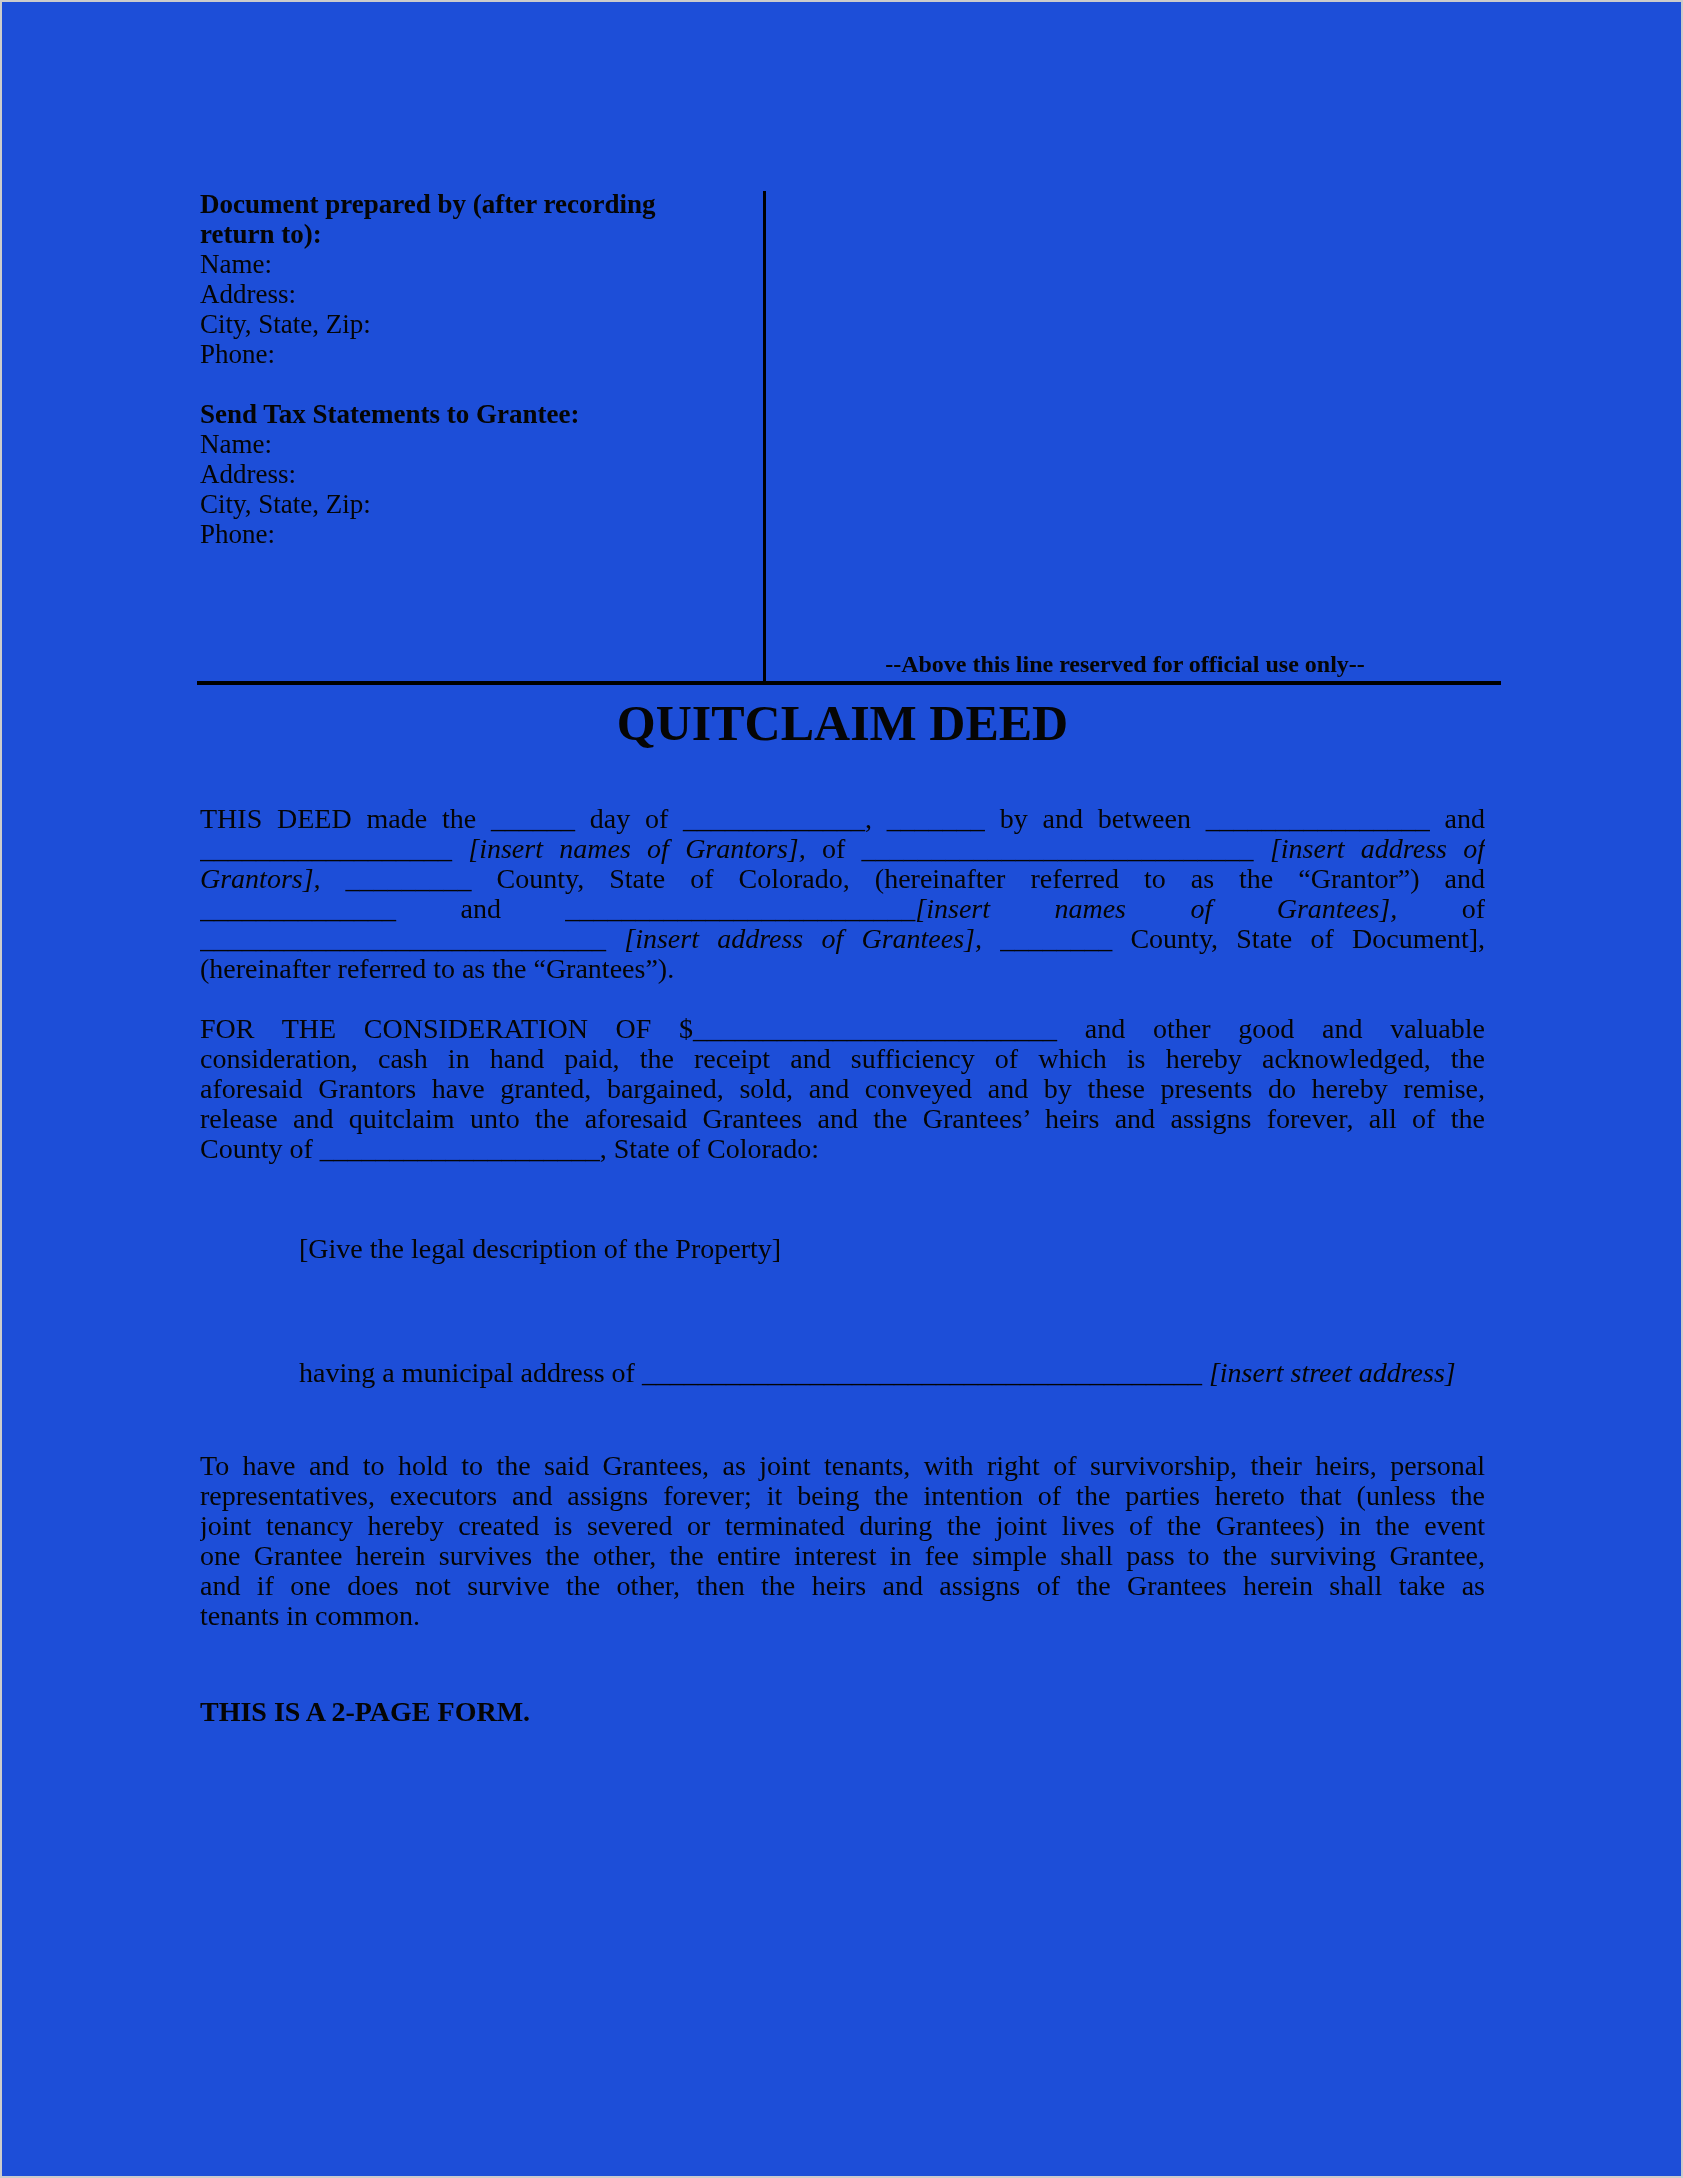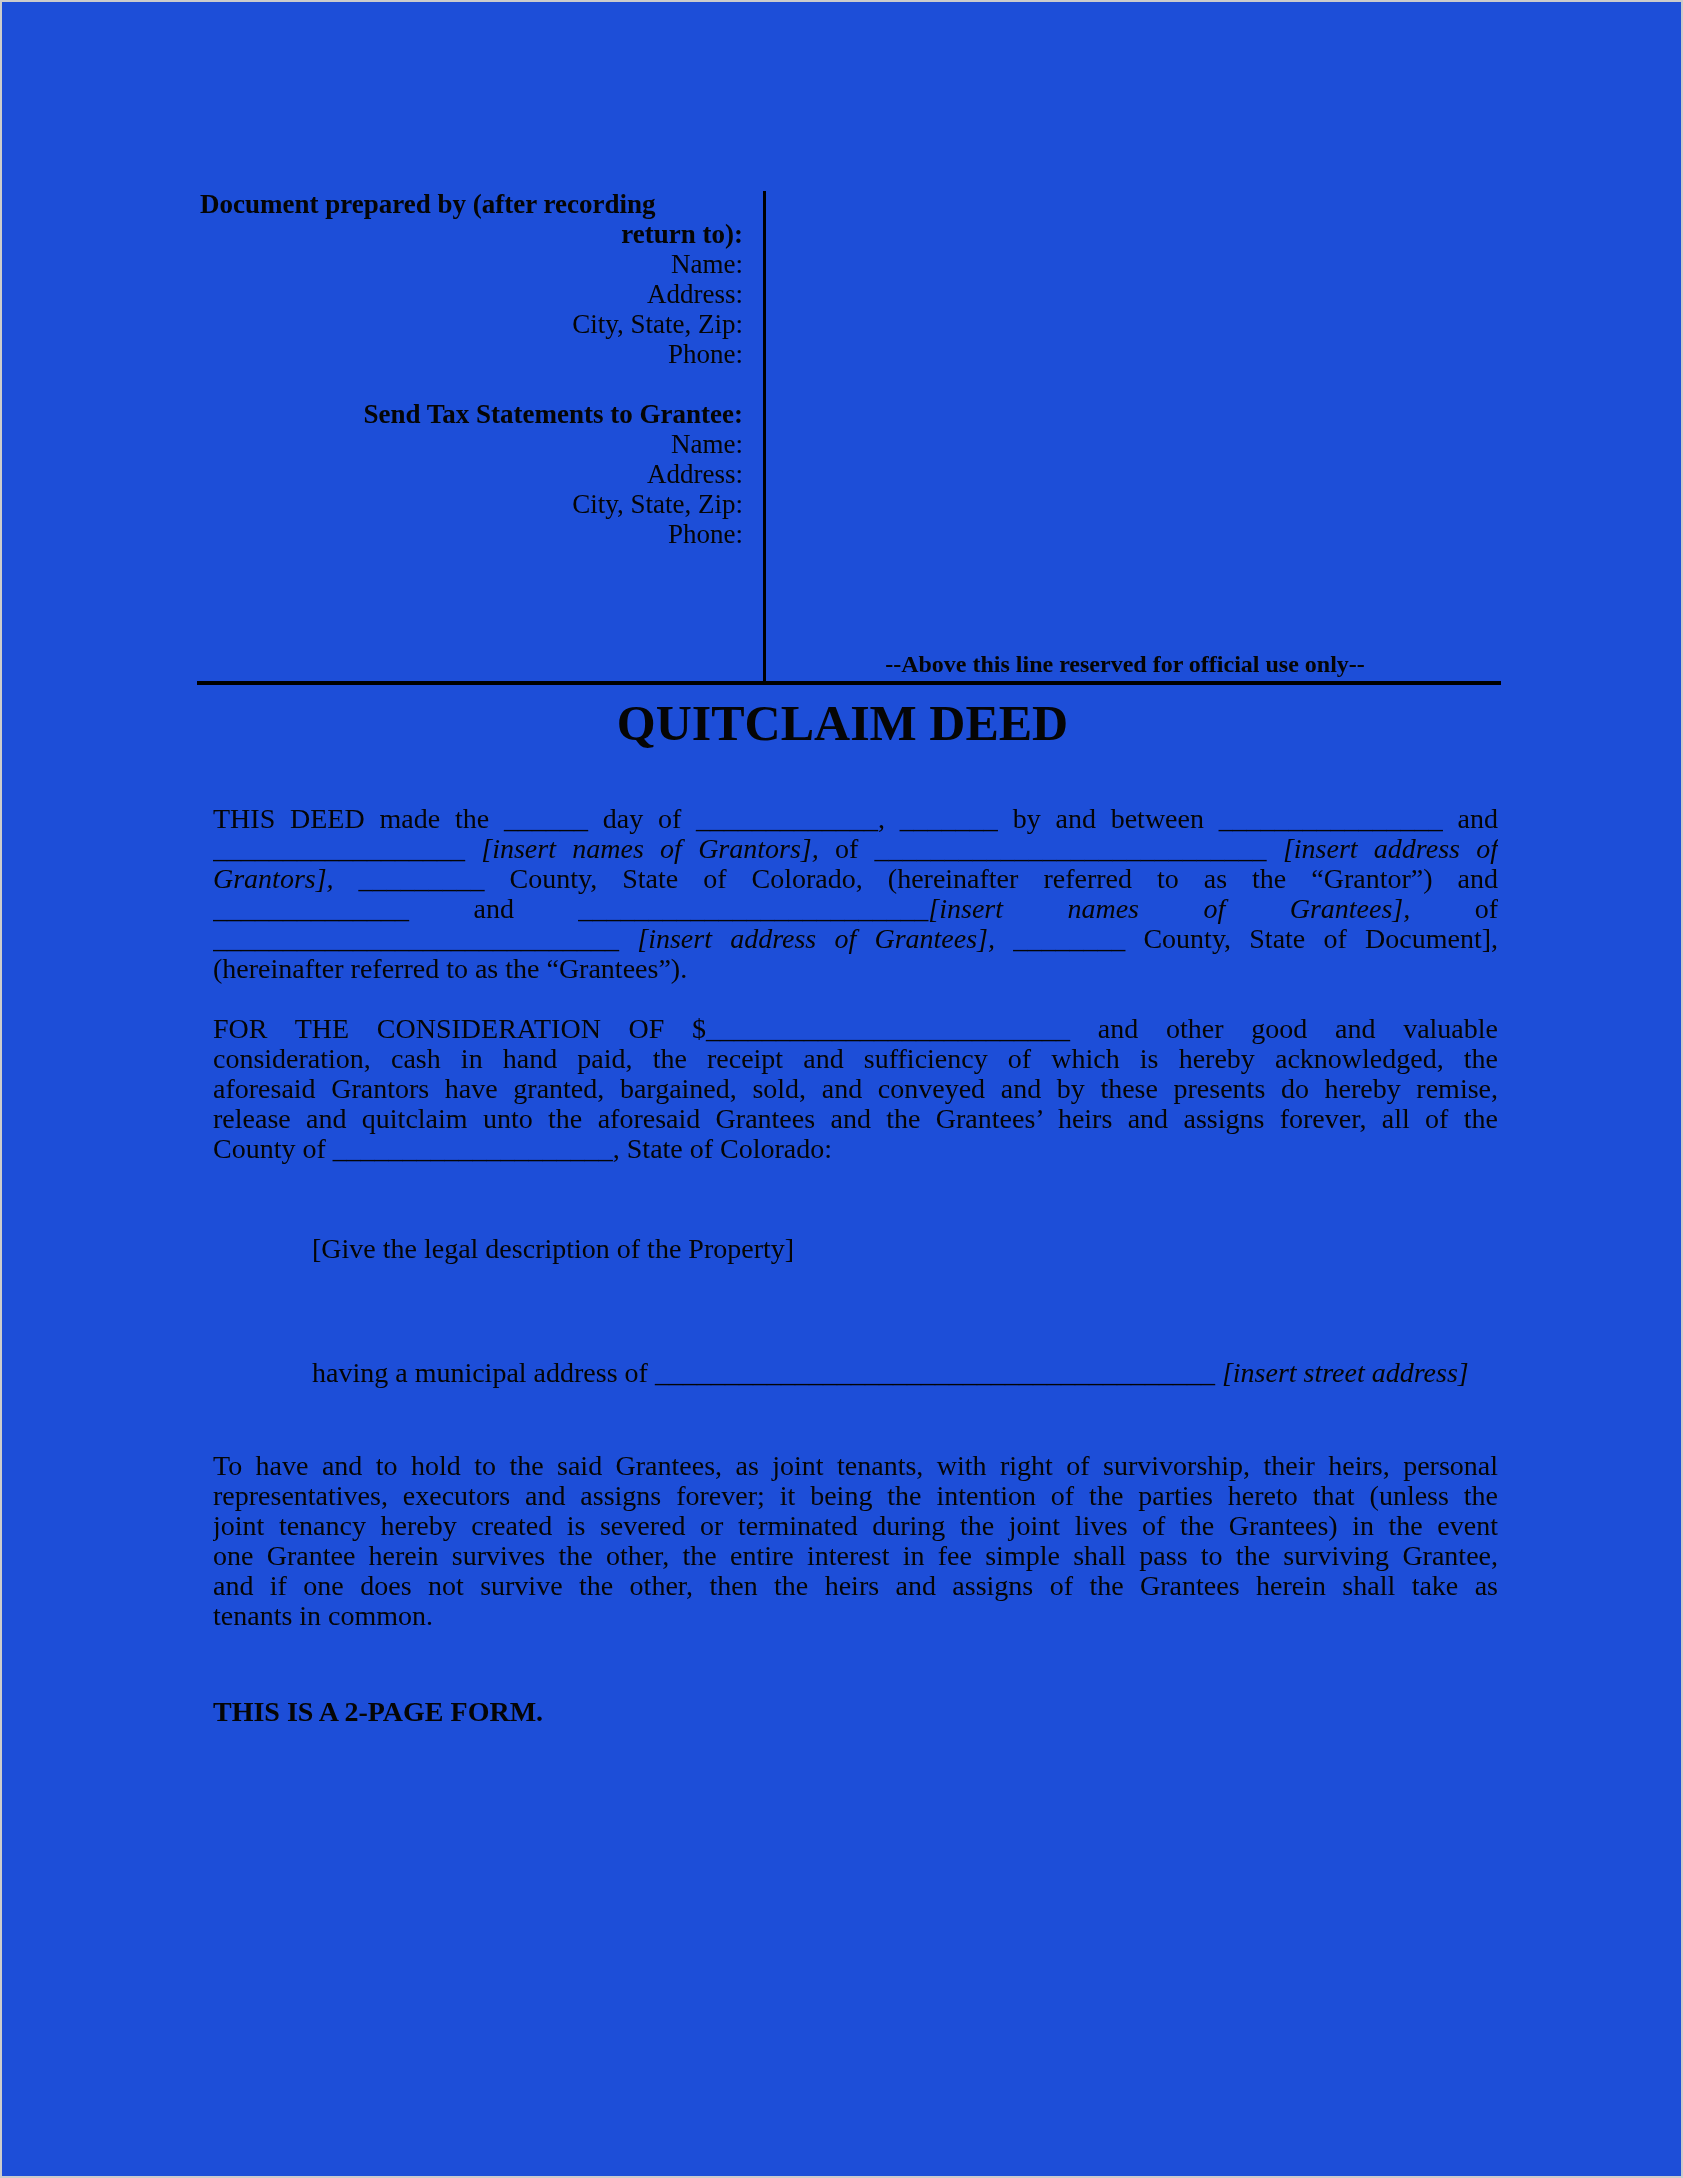--- a/index.html
+++ b/index.html
@@ -7,41 +7,41 @@
     position:relative;
     width:1683px;height:2178px;
     background:#1d4ed8;
     color:#050505;
     font-family:"Liberation Serif", serif;
     box-shadow: inset 0 0 0 2px #cccccc;
     overflow:hidden;
   }
   
   .box-col{position:absolute;left:200px;top:189px;width:543px;}
-  .box-line{font-size:27px;line-height:30px;height:30px;overflow:hidden;white-space:nowrap;text-align:right;}
+  .box-line{font-size:27px;line-height:30px;height:30px;overflow:hidden;white-space:nowrap;}
   .box-line.bold{font-weight:bold;}
   .spacer{height:30px;}
   
   .jline{text-align:justify;}
   .jline::after{content:"";display:inline-block;width:100%;height:0;}
   
   .vline{position:absolute;left:763px;top:191px;width:3px;height:492px;background:#000;}
   .hrule{position:absolute;left:197px;top:681px;width:1304px;height:4px;background:#000;}
   
   .official-note{
     position:absolute;left:765px;top:649px;width:720px;
     text-align:center;font-weight:bold;font-size:24px;line-height:30px;
   }
   
   .deed-title{
     position:absolute;left:200px;top:697px;width:1285px;
     text-align:center;font-weight:bold;font-size:50px;line-height:53px;
   }
   
-  .para{position:absolute;left:213px;width:1285px;}
+  .para{position:absolute;left:200px;width:1285px;}
   .tline{font-size:28px;line-height:30px;height:30px;overflow:hidden;}
   .para.indent .tline{padding-left:99px;}
   .para.bold .tline{font-weight:bold;}
   em{font-style:italic;}
   #para-0{top:804px;}
   #para-1{top:1014px;}
   #para-2{top:1234px;}
   #para-3{top:1358px;}
   #para-4{top:1451px;}
   #para-5{top:1697px;}

